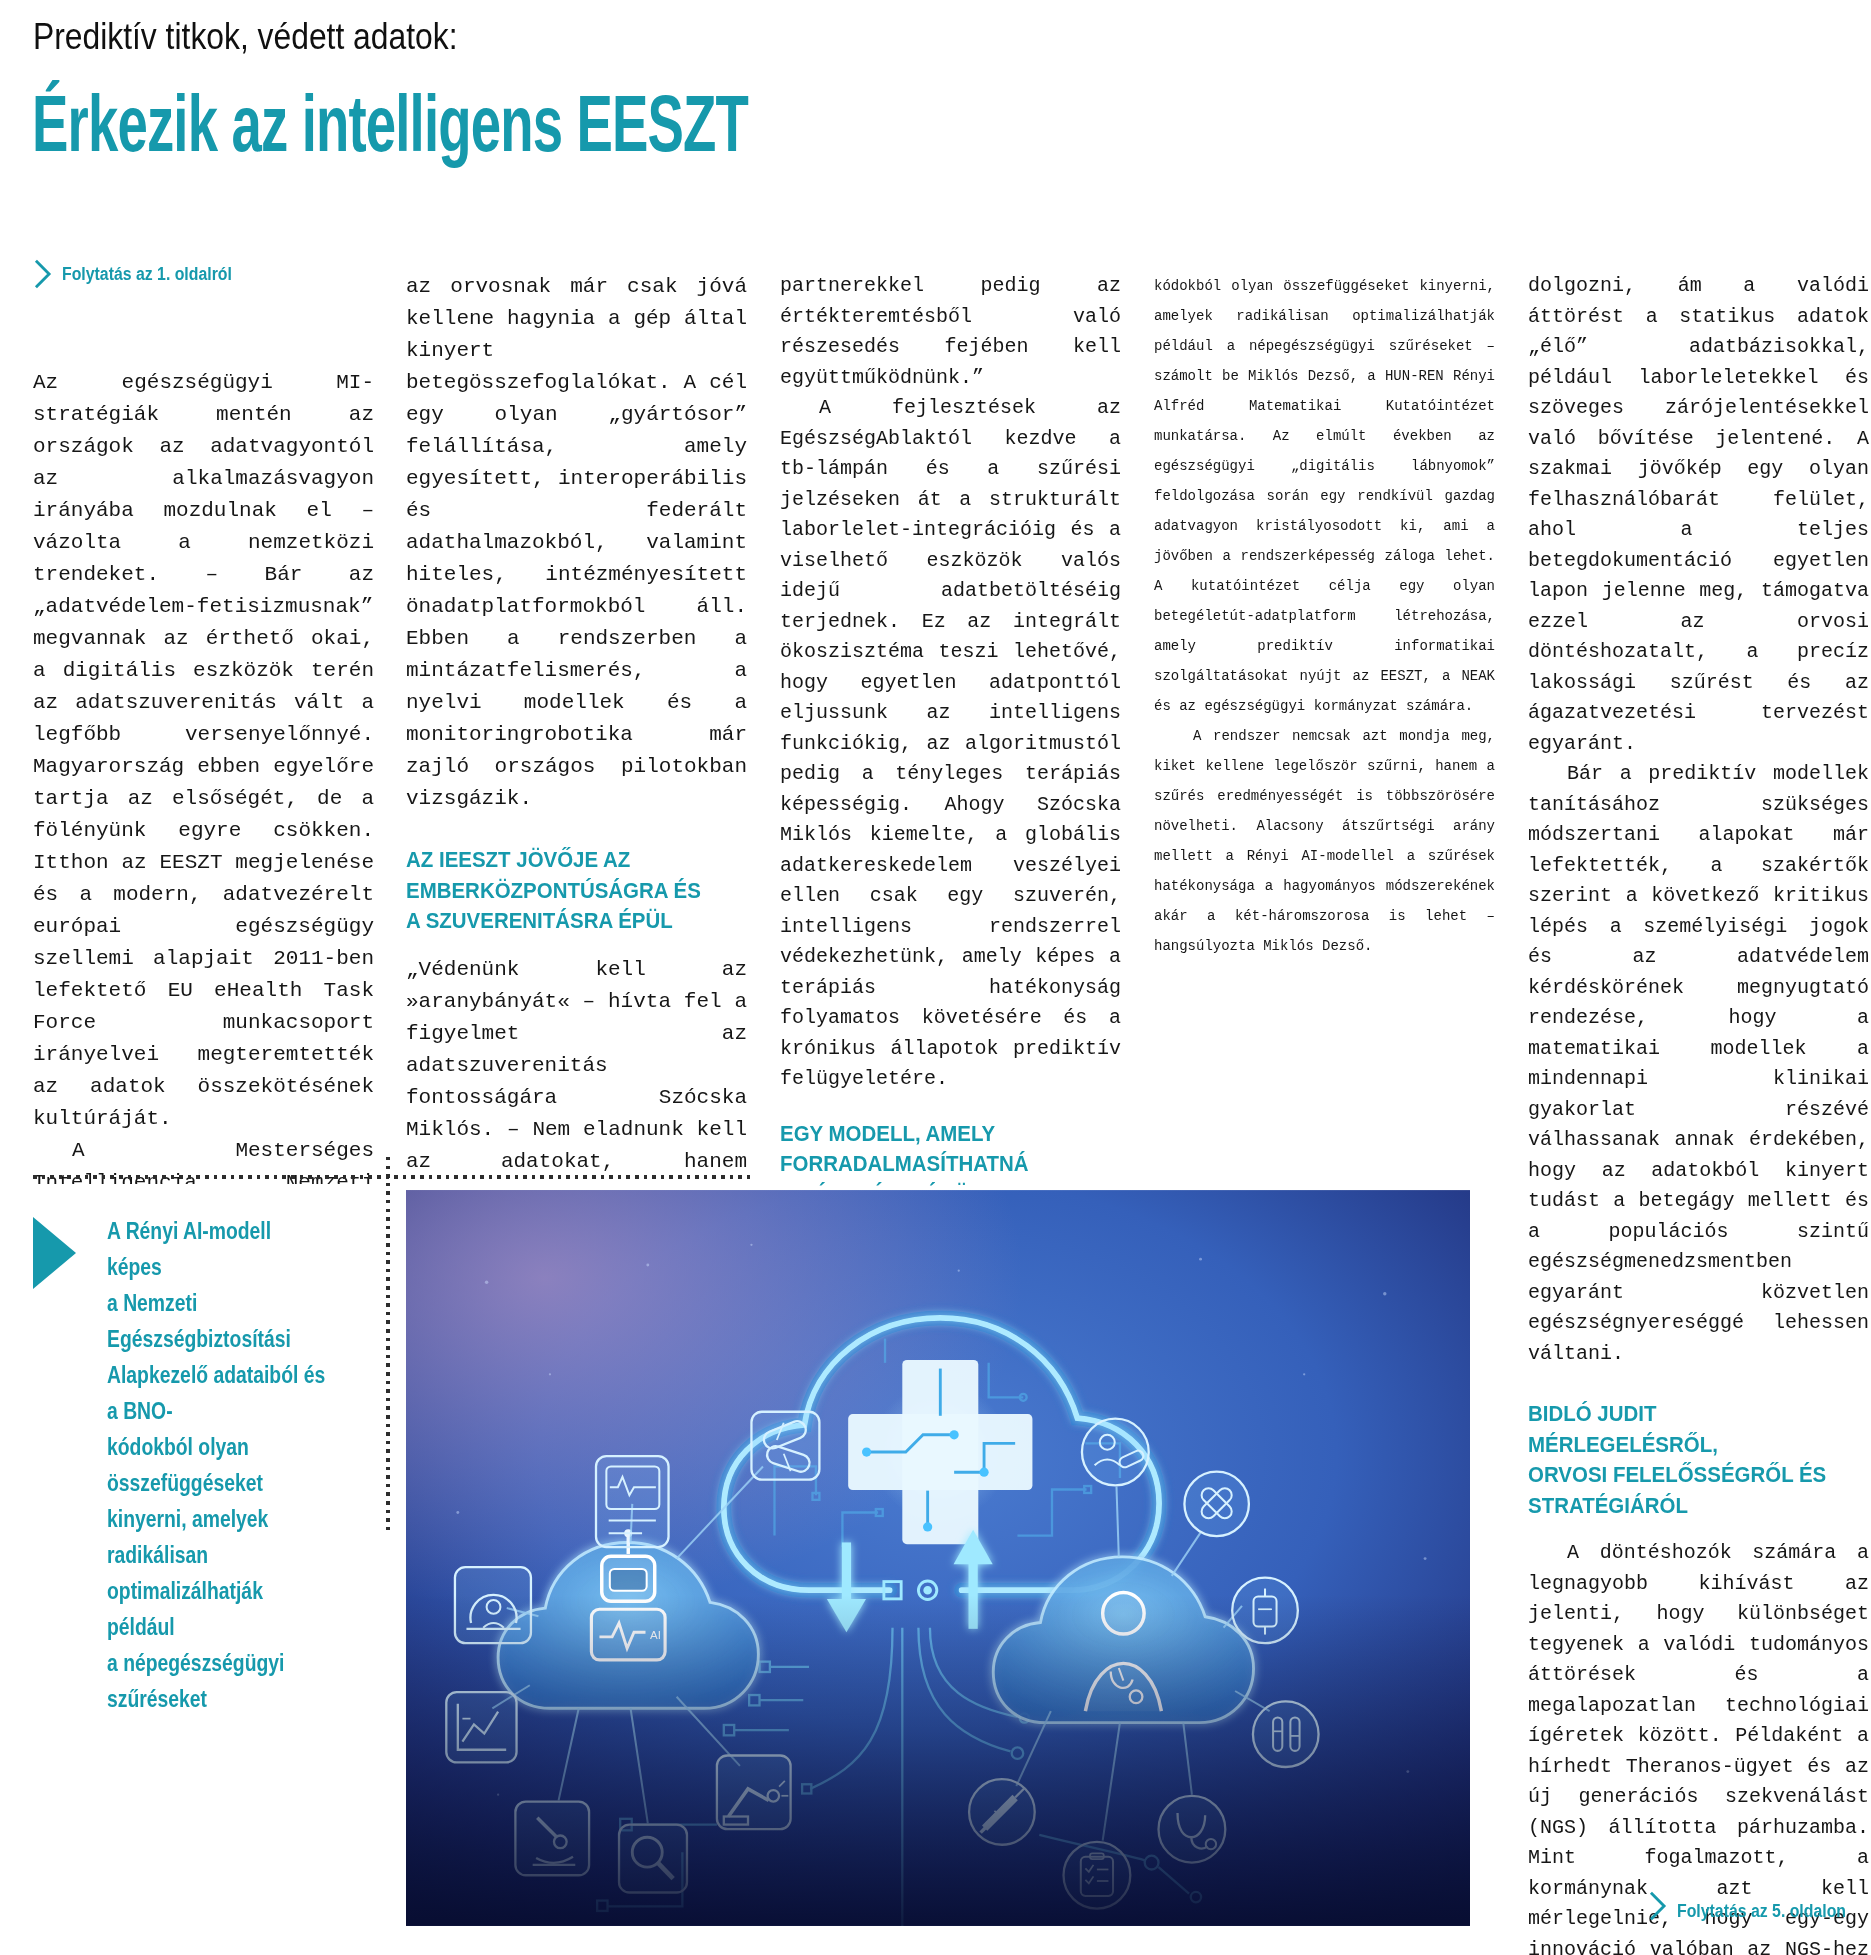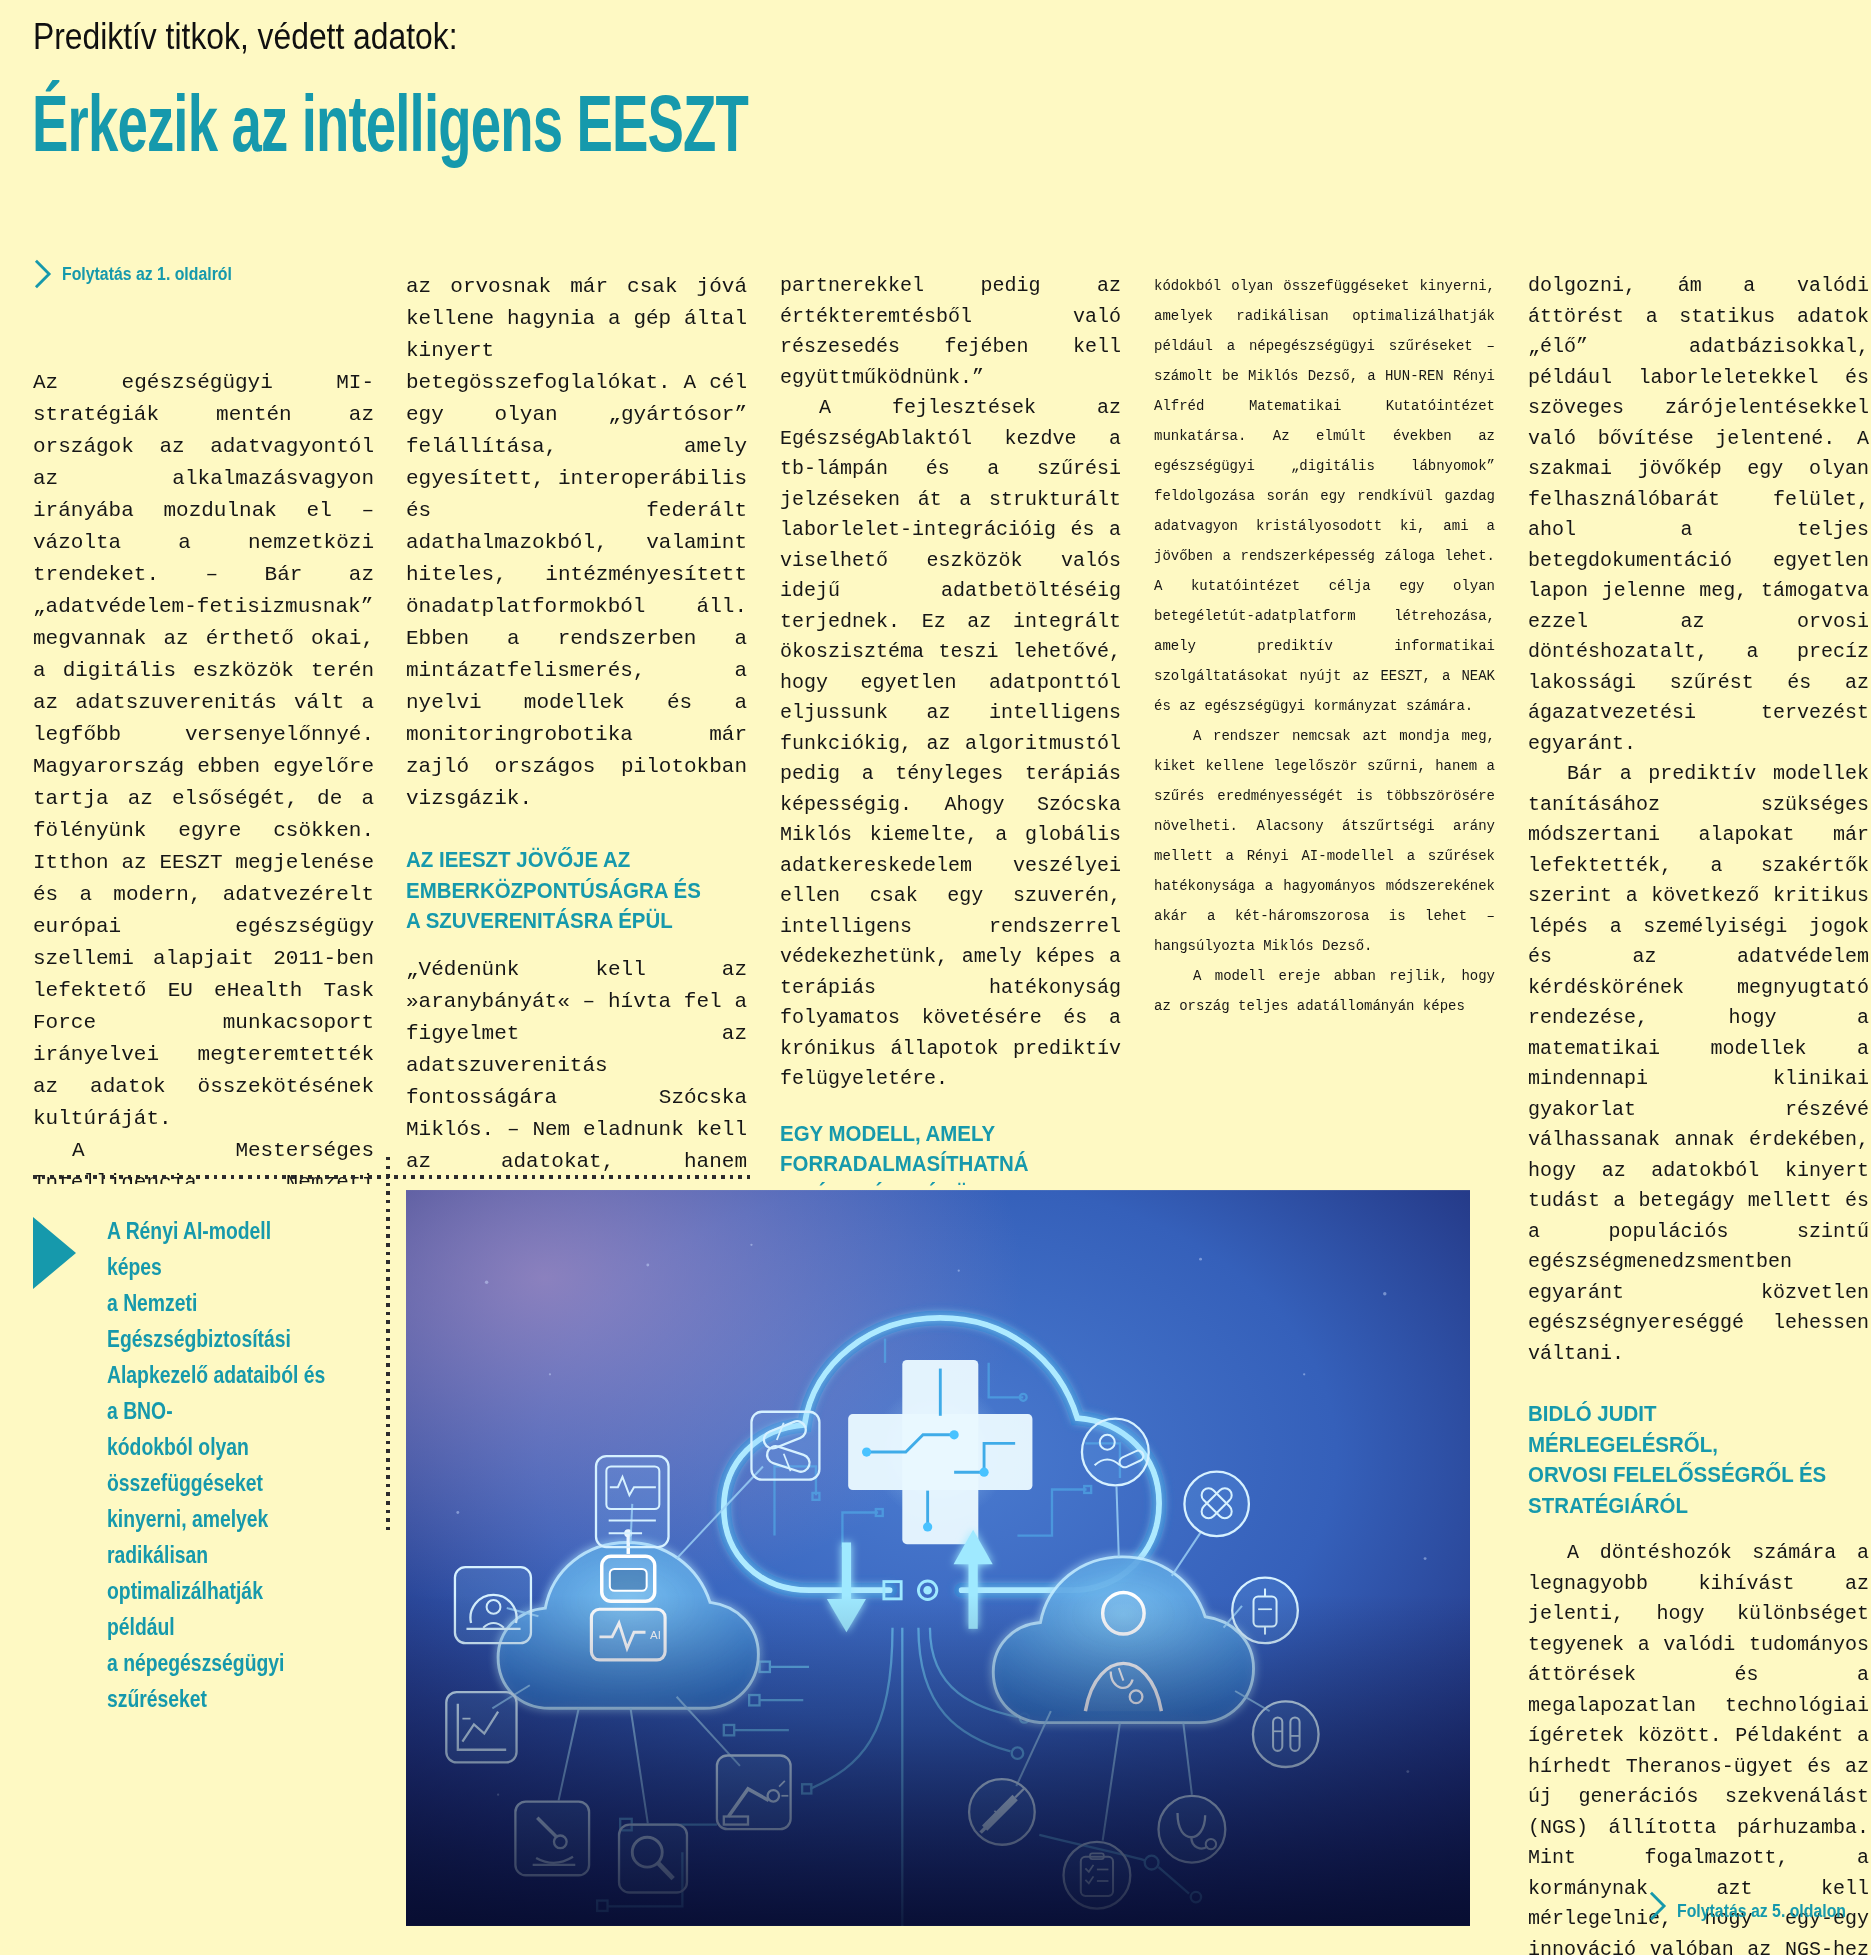--- a/index.html
+++ b/index.html
@@ -1,16 +1,16 @@
 <!DOCTYPE html>
 <html lang="hu" style="font-size:9.2px"><head>
 <meta charset="utf-8">
 <style>
   html,body{margin:0;padding:0;background:#e8e8e8;}
-  .page{position:relative;width:1872px;height:1955px;background:#fef9c3;overflow:hidden;
+  .page{position:relative;width:1872px;height:1955px;background:#ffffff;overflow:hidden;
         font-family:"Liberation Serif",serif;color:#161616;}
   
   .kicker{position:absolute;left:33px;top:16px;font-family:"Liberation Sans",sans-serif;
           font-weight:400;font-size:37px;color:#101010;transform:scaleX(.86);transform-origin:left top;
           white-space:nowrap;}
   .title{position:absolute;left:32px;top:78px;font-family:"Liberation Sans",sans-serif;
          font-weight:700;font-size:79px;letter-spacing:-1.2px;color:#1699AC;
          transform:scaleX(.69);transform-origin:left top;white-space:nowrap;}
   
   .marker{display:flex;align-items:center;gap:9.2px;font-family:"Liberation Sans",sans-serif;
@@ -83,21 +83,20 @@
     <p class="ind">A fejlesztések az EgészségAblaktól kezdve a tb-lámpán és a szűrési jelzéseken át a strukturált laborlelet-integrációig és a viselhető eszközök valós idejű adatbetöltéséig terjednek. Ez az integrált ökoszisztéma teszi lehetővé, hogy egyetlen adatponttól eljussunk az intelligens funkciókig, az algoritmustól pedig a tényleges terápiás képességig. Ahogy Szócska Miklós kiemelte, a globális adatkereskedelem veszélyei ellen csak egy szuverén, intelligens rendszerrel védekezhetünk, amely képes a terápiás hatékonyság folyamatos követésére és a krónikus állapotok prediktív felügyeletére.</p>
     <div class="col-heading">EGY MODELL, AMELY
 FORRADALMASÍTHATNÁ
 A NÉPEGÉSZSÉGÜGYI SZŰRÉSEKET</div>
     <p>A Rényi AI-modell képes a Nemzeti Egészségbiztosítási Alapkezelő (NEAK) adataiból és a BNO-</p>
   </div>
 
   <div class="col" id="col4">
     <p>kódokból olyan összefüggéseket kinyerni, amelyek radikálisan optimalizálhatják például a népegészségügyi szűréseket – számolt be Miklós Dezső, a HUN-REN Rényi Alfréd Matematikai Kutatóintézet munkatársa. Az elmúlt években az egészségügyi „digitális lábnyomok” feldolgozása során egy rendkívül gazdag adatvagyon kristályosodott ki, ami a jövőben a rendszerképesség záloga lehet. A kutatóintézet célja egy olyan betegéletút-adatplatform létrehozása, amely prediktív informatikai szolgáltatásokat nyújt az EESZT, a NEAK és az egészségügyi kormányzat számára.</p>
     <p class="ind">A rendszer nemcsak azt mondja meg, kiket kellene legelőször szűrni, hanem a szűrés eredményességét is többszörösére növelheti. Alacsony átszűrtségi arány mellett a Rényi AI-modellel a szűrések hatékonysága a hagyományos módszerekének akár a két-háromszorosa is lehet – hangsúlyozta Miklós Dezső.</p>
-    <p class="ind">A modell ereje abban rejlik, hogy az ország teljes adatállományán képes</p>
   </div>
 
   <div class="col" id="col5">
     <p>dolgozni, ám a valódi áttörést a statikus adatok „élő” adatbázisokkal, például laborleletekkel és szöveges zárójelentésekkel való bővítése jelentené. A szakmai jövőkép egy olyan felhasználóbarát felület, ahol a teljes betegdokumentáció egyetlen lapon jelenne meg, támogatva ezzel az orvosi döntéshozatalt, a precíz lakossági szűrést és az ágazatvezetési tervezést egyaránt.</p>
     <p class="ind">Bár a prediktív modellek tanításához szükséges módszertani alapokat már lefektették, a szakértők szerint a következő kritikus lépés a személyiségi jogok és az adatvédelem kérdéskörének megnyugtató rendezése, hogy a matematikai modellek a mindennapi klinikai gyakorlat részévé válhassanak annak érdekében, hogy az adatokból kinyert tudást a betegágy mellett és a populációs szintű egészségmenedzsmentben egyaránt közvetlen egészségnyereséggé lehessen váltani.</p>
     <div class="col-heading">BIDLÓ JUDIT MÉRLEGELÉSRŐL,
 ORVOSI FELELŐSSÉGRŐL ÉS
 STRATÉGIÁRÓL</div>
     <p class="ind">A döntéshozók számára a legnagyobb kihívást az jelenti, hogy különbséget tegyenek a valódi tudományos áttörések és a megalapozatlan technológiai ígéretek között. Példaként a hírhedt Theranos-ügyet és az új generációs szekvenálást (NGS) állította párhuzamba. Mint fogalmazott, a kormánynak azt kell mérlegelnie, hogy egy-egy innováció valóban az NGS-hez hasonló, ma már nélkülözhetetlen diagnosztikai alap-</p>
   </div>

